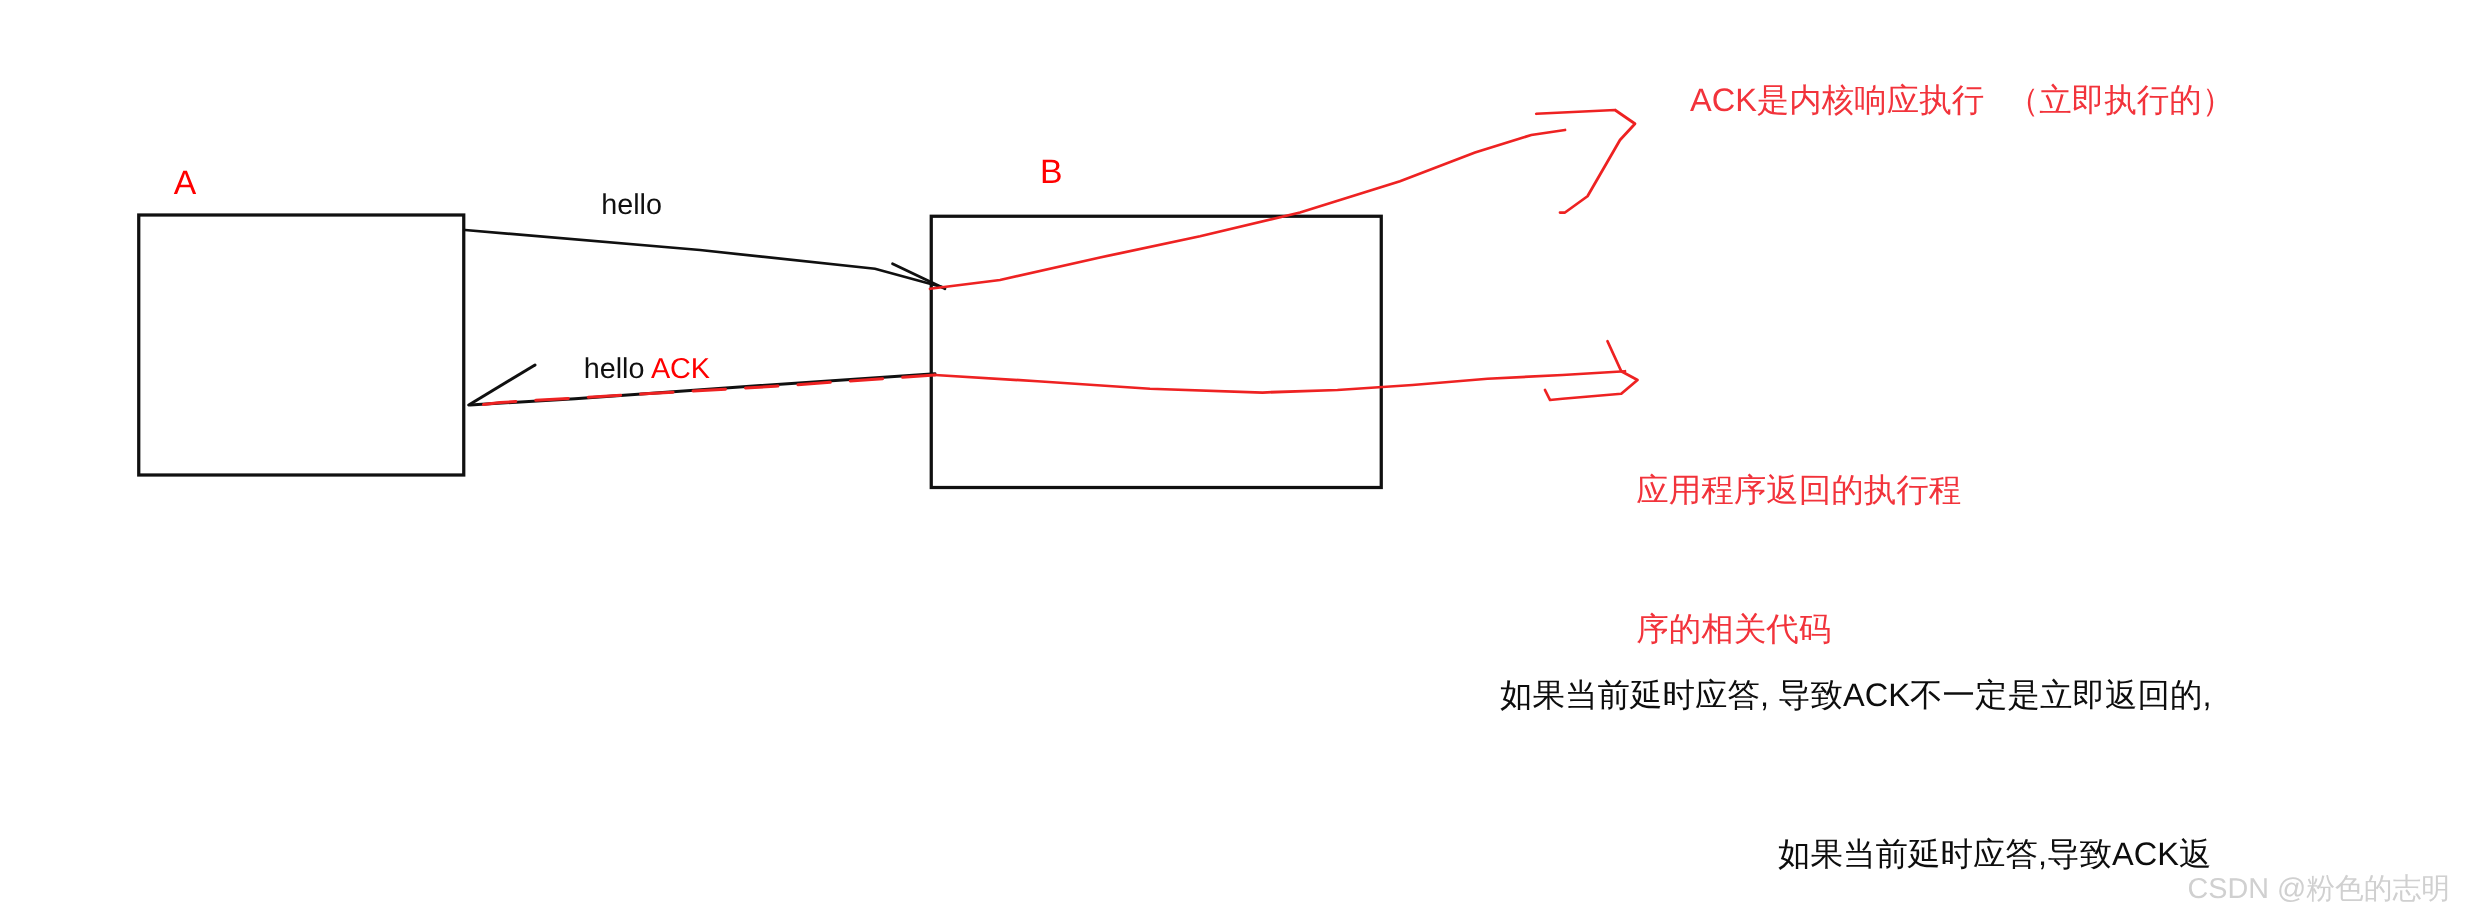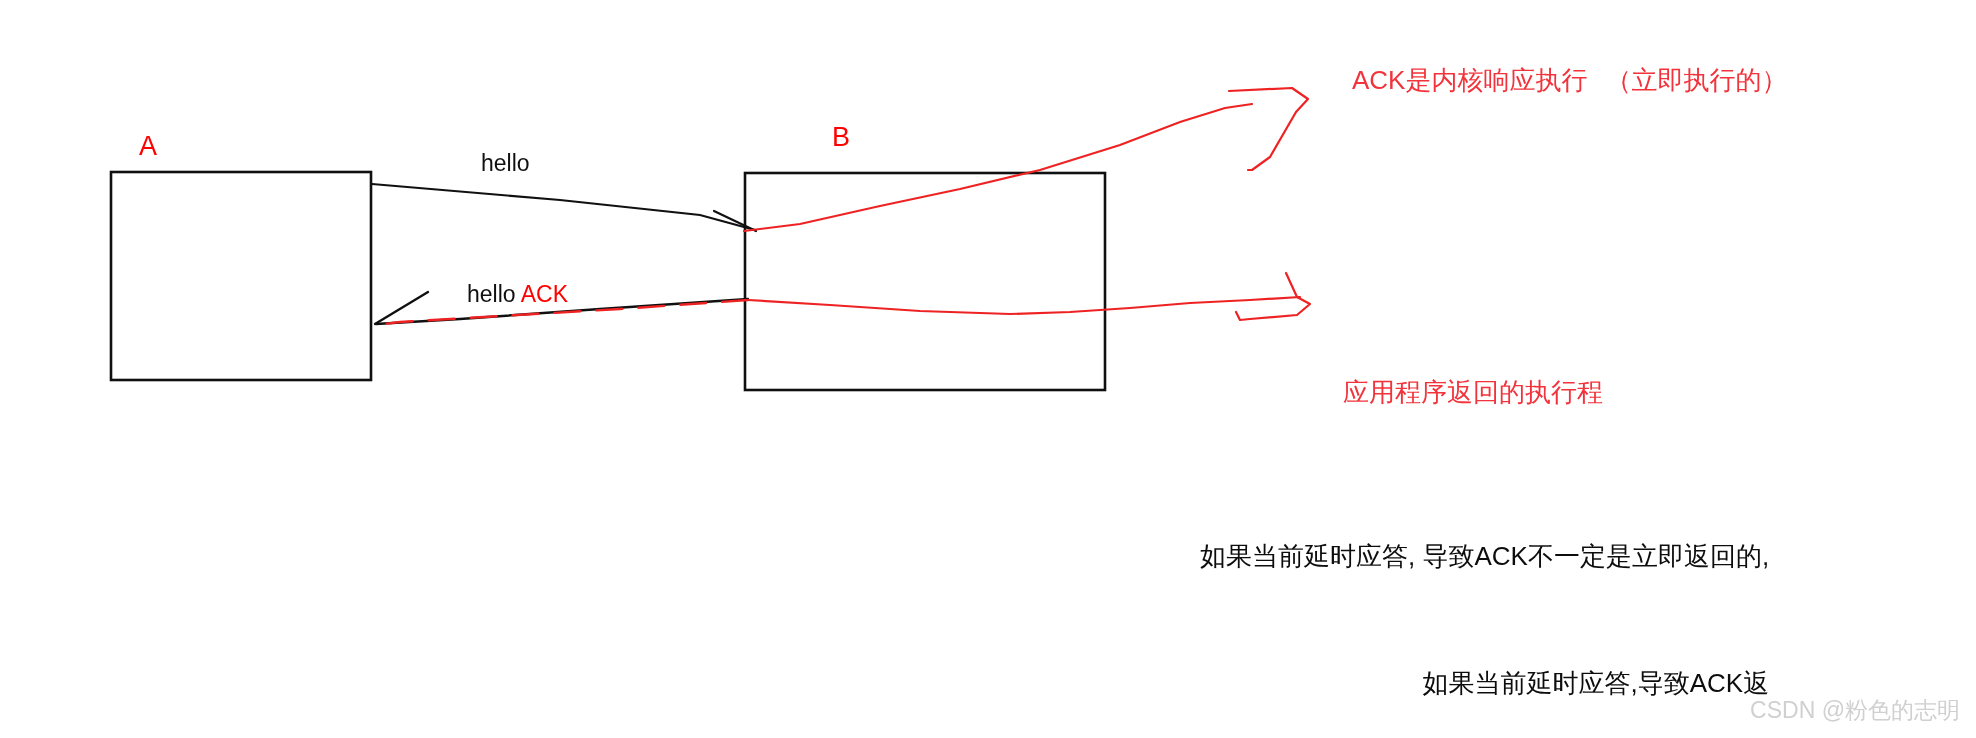--- a/index.html
+++ b/index.html
@@ -46,21 +46,21 @@
 
   .red-note {
     position: absolute;
     color: #f2333b;
     font-size: 26px;
     line-height: 1.42;
     white-space: pre;
   }
   .red-note-kernel { left: 1352px; top: 62px; }
   .red-note-kernel .gap { display: inline-block; width: 18px; }
-  .red-note-app { left: 1343px; top: 300px; }
+  .red-note-app { left: 1309px; top: 300px; }
 
   .black-note {
     position: absolute;
     color: #0d0d0d;
     font-size: 26px;
     line-height: 1.63;
     white-space: pre;
   }
   .black-note-block {
     left: 1200px;
@@ -116,20 +116,21 @@
   <div class="lbl host-label host-b-label">B</div>
 
   <div class="lbl wire-label wire-hello">hello</div>
 
   <div class="lbl wire-label wire-hello-ack"><span>hello </span><span class="ack-part">ACK</span></div>
 
   <div class="red-note red-note-kernel"><span>ACK是内核响应执行</span><span class="gap"></span><span>（立即执行的）</span></div>
 
   <div class="red-note red-note-app">
     <div>应用程序返回的执行程</div>
+    <div>序的相关代码</div>
   </div>
 
   <div class="black-note black-note-block">
     <div>如果当前延时应答, 导致ACK不一定是立即返回的,</div>
     <div>如果当前延时应答,导致ACK返</div>
     
     
     
   </div>
 

